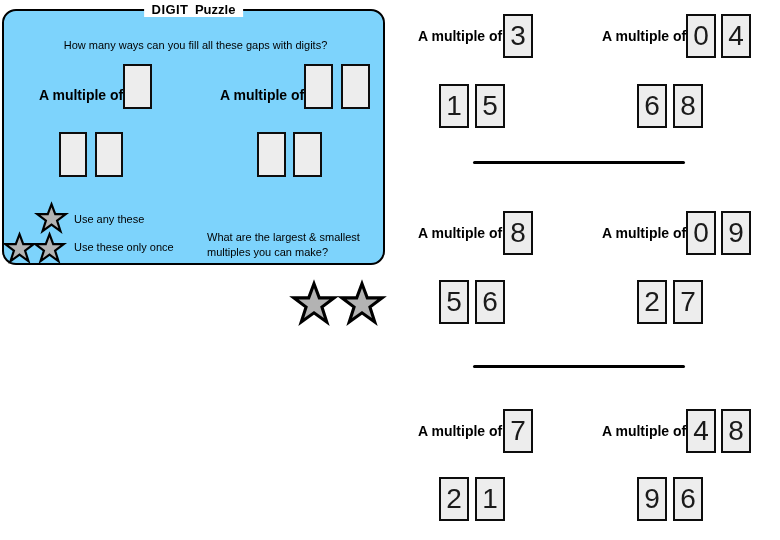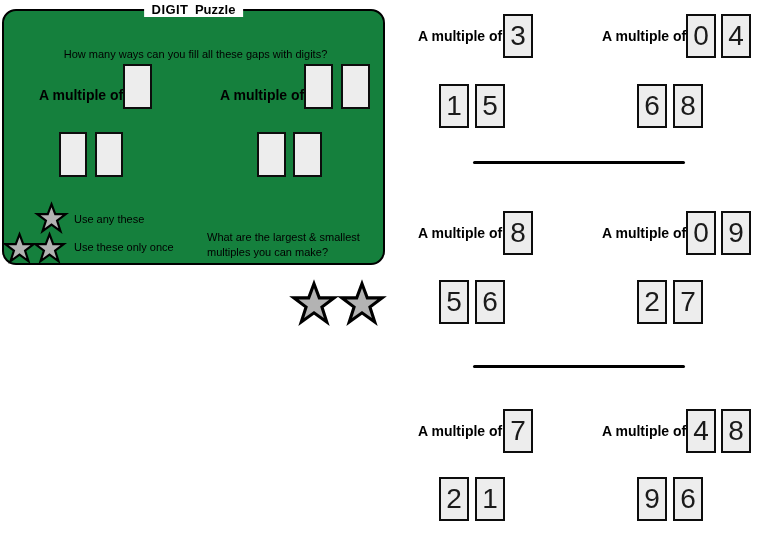--- a/index.html
+++ b/index.html
@@ -4,33 +4,33 @@
 <style>
   html, body { margin: 0; padding: 0; background: #ffffff; }
   .page {
     position: relative; width: 780px; height: 540px;
     background: #ffffff; overflow: hidden;
     font-family: "Liberation Sans", sans-serif; color: #000;
   }
   
   .card {
     position: absolute; left: 2px; top: 9px; width: 383px; height: 256px;
-    border: 2.5px solid #000; border-radius: 14px; background: #15803d;
+    border: 2.5px solid #000; border-radius: 14px; background: #7dd3fc;
     box-sizing: border-box;
     padding-left: 48px;
   }
   .card-title {
     position: absolute; left: 50%; top: -9px; transform: translateX(-50%);
     background: #fff; padding: 0 8px; white-space: nowrap;
     font-size: 13px; line-height: 15px;
   }
   .card-title .t-digit { font-weight: 700; letter-spacing: .4px; }
   .card-title .t-puzzle { font-weight: 700; margin-left: 3px; }
   .question {
-    position: absolute; left: 0; top: 37px; width: 383px;
+    position: absolute; left: 0; top: 28px; width: 383px;
     text-align: center; font-size: 11px;
   }
   .mlabel {
     position: absolute; font-size: 14px; font-weight: 700;
     white-space: nowrap; line-height: 15px;
   }
   .dbox {
     position: absolute; box-sizing: border-box;
     width: 30px; height: 44px; background: #ededed;
     border: 2.5px solid #0d0d0d;

